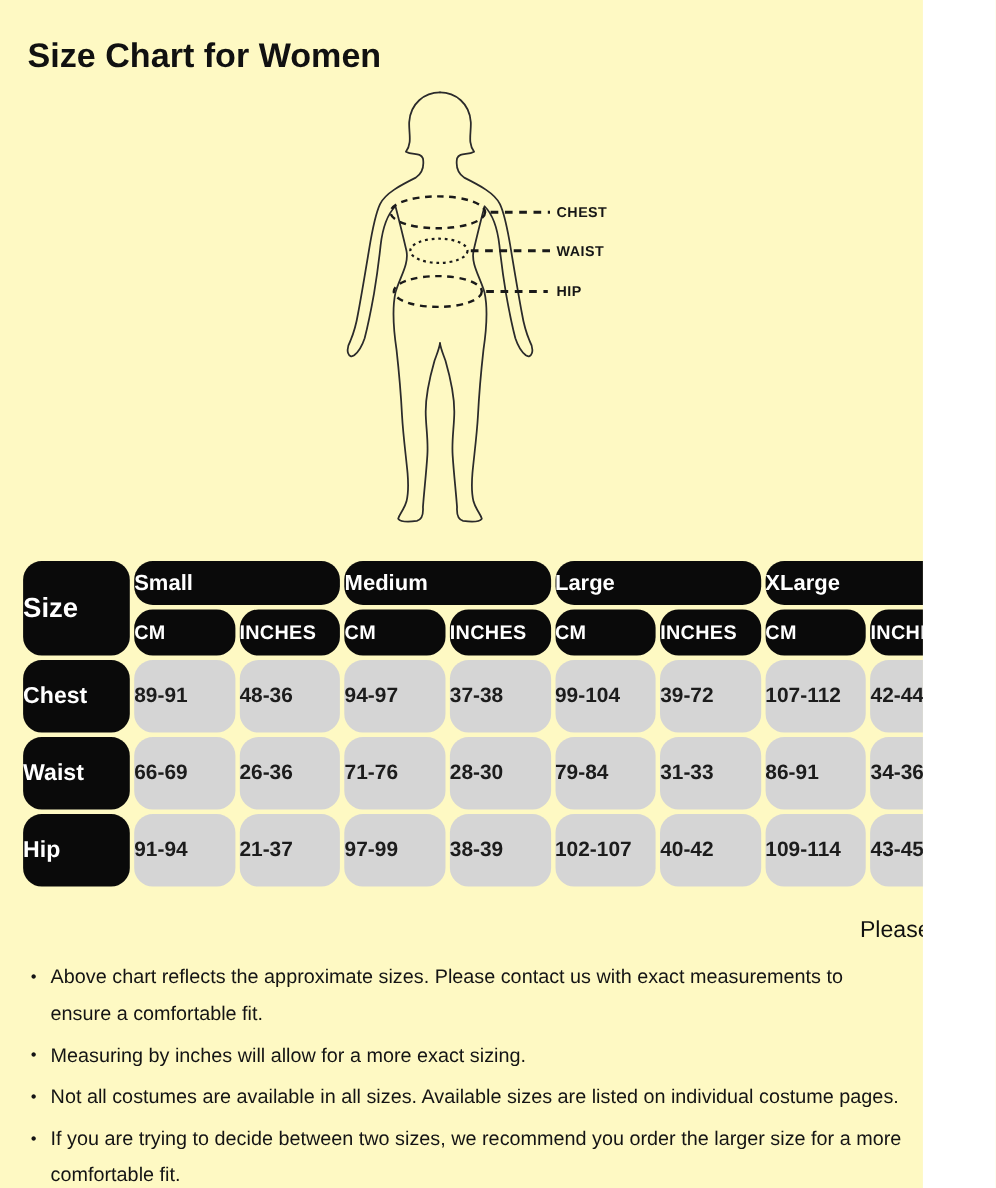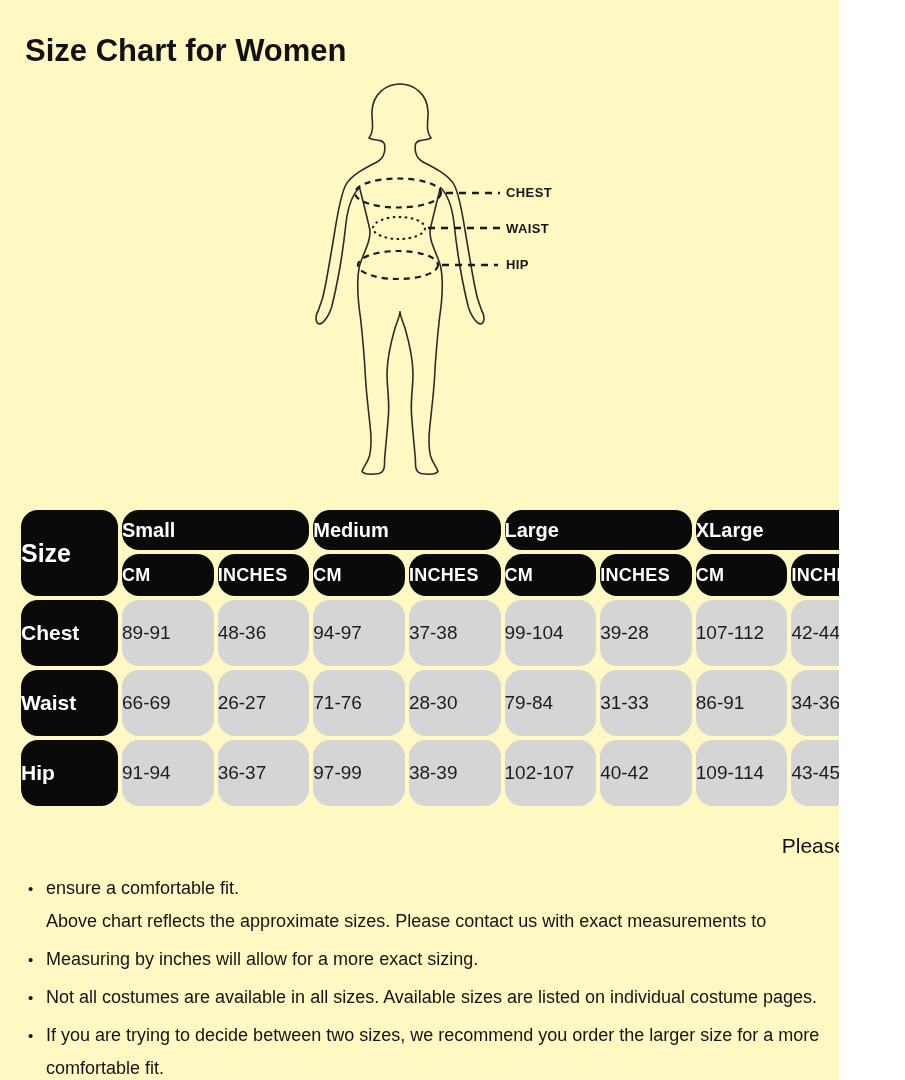--- a/index.html
+++ b/index.html
@@ -18,21 +18,21 @@
   .fig-label.hip{left:206px;top:177px;}
 
   
   .size-table{position:absolute;left:17px;top:506px;border-collapse:separate;border-spacing:4px;table-layout:fixed;width:870px;}
   .size-table td,.size-table th{padding:0;text-align:left;vertical-align:middle;overflow:hidden;border-radius:17px;}
   .hdr{background:#0a0a0a;color:#fff;font-weight:bold;}
   .corner{font-size:25px;}
   .group{font-size:20px;height:40px;}
   .unit{font-size:18px;height:42px;letter-spacing:.3px;}
   .rowlabel{background:#0a0a0a;color:#fff;font-weight:bold;font-size:21px;}
-  .val{background:#d5d5d5;color:#1c1c1c;font-size:19px;font-weight:normal;}
+  .val{background:#d5d5d5;color:#1c1c1c;font-size:19px;font-weight:bold;}
   .datarow td{height:66px;}
 
   
   .notes{position:absolute;left:24px;top:834px;width:878px;}
   .notes-heading{font-size:21px;color:#111;margin:0 0 14px 0;font-weight:normal;text-align:right;}
   .note-item{position:relative;padding-left:22px;margin-bottom:5px;font-size:18px;line-height:33px;color:#141414;}
   .note-bullet{position:absolute;left:4px;top:0;font-size:15px;line-height:33px;color:#141414;}
   .note-line{display:block;white-space:nowrap;}
 </style>
 </head>
@@ -118,56 +118,56 @@
       <td class="hdr unit">CM</td>
       <td class="hdr unit">INCHES</td>
     </tr>
     <tr class="datarow">
       <td class="rowlabel">Chest</td>
       <td class="val">89-91</td>
       <td class="val">48-36</td>
       <td class="val">94-97</td>
       <td class="val">37-38</td>
       <td class="val">99-104</td>
-      <td class="val">39-28</td>
+      <td class="val">39-72</td>
       <td class="val">107-112</td>
       <td class="val">42-44</td>
     </tr>
     <tr class="datarow">
       <td class="rowlabel">Waist</td>
       <td class="val">66-69</td>
-      <td class="val">26-27</td>
+      <td class="val">26-36</td>
       <td class="val">71-76</td>
       <td class="val">28-30</td>
       <td class="val">79-84</td>
       <td class="val">31-33</td>
       <td class="val">86-91</td>
       <td class="val">34-36</td>
     </tr>
     <tr class="datarow">
       <td class="rowlabel">Hip</td>
       <td class="val">91-94</td>
-      <td class="val">36-37</td>
+      <td class="val">21-37</td>
       <td class="val">97-99</td>
       <td class="val">38-39</td>
       <td class="val">102-107</td>
       <td class="val">40-42</td>
       <td class="val">109-114</td>
       <td class="val">43-45</td>
     </tr>
   </tbody>
     </table>
 
   <div class="notes">
     <p class="notes-heading">Please Note:</p>
 
     <div class="note-item">
       <span class="note-bullet">•</span>
+      <span class="note-line">Above chart reflects the approximate sizes. Please contact us with exact measurements to</span>
       <span class="note-line">ensure a comfortable fit.</span>
-      <span class="note-line">Above chart reflects the approximate sizes. Please contact us with exact measurements to</span>
     </div>
 
     <div class="note-item">
       <span class="note-bullet">•</span>
       <span class="note-line">Measuring by inches will allow for a more exact sizing.</span>
     </div>
 
     <div class="note-item">
       <span class="note-bullet">•</span>
       <span class="note-line">Not all costumes are available in all sizes. Available sizes are listed on individual costume pages.</span>

